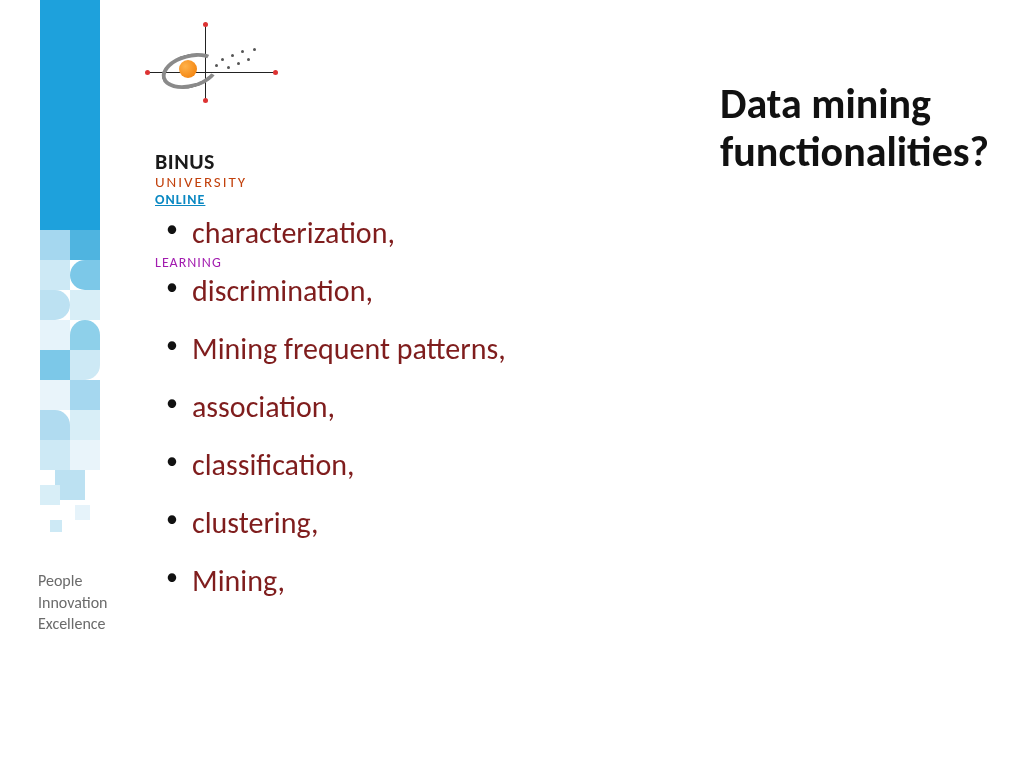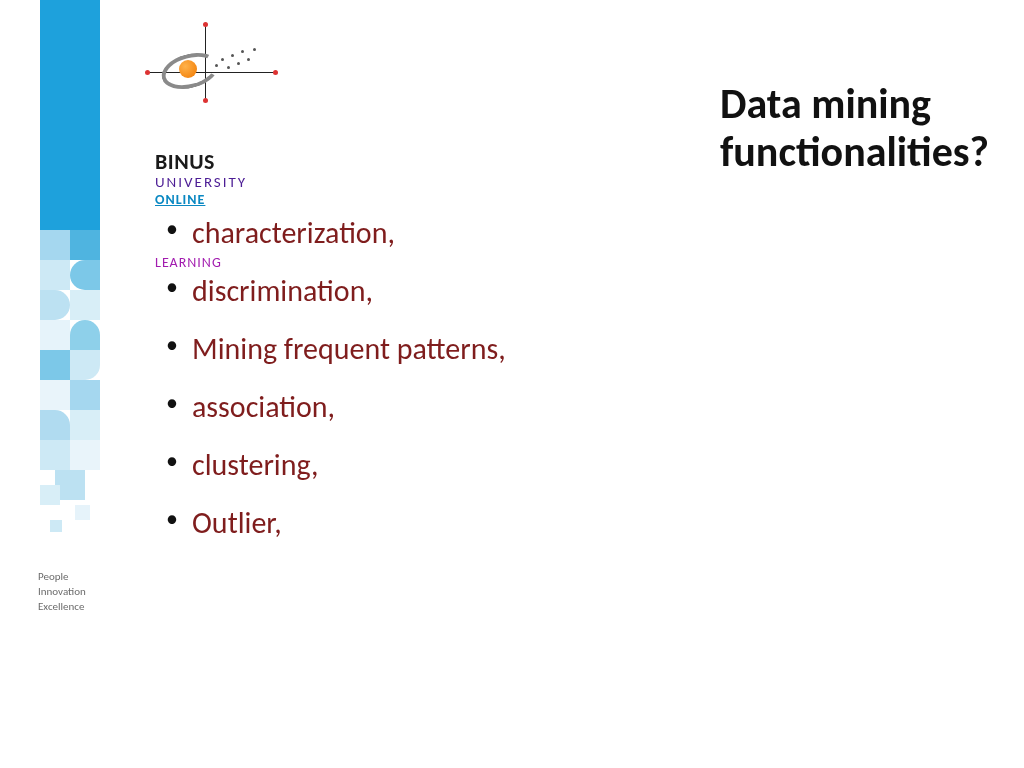--- a/index.html
+++ b/index.html
@@ -47,21 +47,21 @@
     .t15 { left: 0;    top:210px;width: 30px; height: 30px; background: #cde9f5; }
     .t16 { left: 30px; top:210px;width: 30px; height: 30px; background: #e9f4fa; }
     .t17 { left: 15px; top:240px;width: 30px; height: 30px; background: #bce1f2; }
     .t18 { left: 0;    top:255px;width: 20px; height: 20px; background: #d8eef7; }
     .t19 { left: 35px; top:275px;width: 15px; height: 15px; background: #e6f3fa; }
     .t20 { left: 10px; top:290px;width: 12px; height: 12px; background: #cde9f5; }
     .sidebar-text {
       position: absolute;
       left: 38px;
       top: 570px;
-      font-size: 11px;
+      font-size: 16px;
       color: #6b6b6b;
       line-height: 1.35;
     }
     .logo {
       position: absolute;
       left: 155px;
       top: 30px;
       width: 170px;
     }
     .logo-mark {
@@ -89,21 +89,21 @@
       position: absolute; left: 24px; top: 30px;
       width: 18px; height: 18px; border-radius: 50%;
       background: radial-gradient(circle at 35% 35%, #ffb24a, #f07800);
     }
     .dots { position: absolute; left: 60px; top: 14px; width: 50px; height: 30px; }
     .dots span { position: absolute; width: 3px; height: 3px; background: #555; border-radius: 50%; }
     .d1{left:0;top:20px}.d2{left:6px;top:14px}.d3{left:12px;top:22px}.d4{left:16px;top:10px}
     .d5{left:22px;top:18px}.d6{left:26px;top:6px}.d7{left:32px;top:14px}.d8{left:38px;top:4px}
     .logo-text { line-height: 1.08; }
     .lt1 { font-size: 22px; font-weight: 800; color: #1a1a1a; letter-spacing: 0.5px; margin-top: 40px; }
-    .lt2 { font-size: 15px; font-weight: 400; color: #4c1d95; letter-spacing: 2px; }
+    .lt2 { font-size: 15px; font-weight: 400; color: #c2410c; letter-spacing: 2px; }
     .lt3 { font-size: 14px; font-weight: 700; color: #0a88c2; letter-spacing: 1px; margin-top: 2px; text-decoration: underline; }
     .lt4 { font-size: 14px; font-weight: 400; color: #a21caf; letter-spacing: 1px; margin-top: 48px; }
     .title {
       position: absolute;
       right: 35px;
       top: 80px;
       text-align: left;
       font-size: 42px;
       font-weight: 700;
       color: #111;
@@ -200,16 +200,17 @@
   <div>Data mining</div>
   <div>functionalities?</div>
 </div>
 
 <div class="content">
   <ul>
     <li>characterization,</li>
     <li>discrimination,</li>
     <li>Mining frequent patterns,</li>
     <li>association,</li>
+    <li>classification,</li>
     <li>clustering,</li>
-    <li>Outlier,</li>
+    <li>Mining,</li>
   </ul>
 </div>
 
 </body></html>

